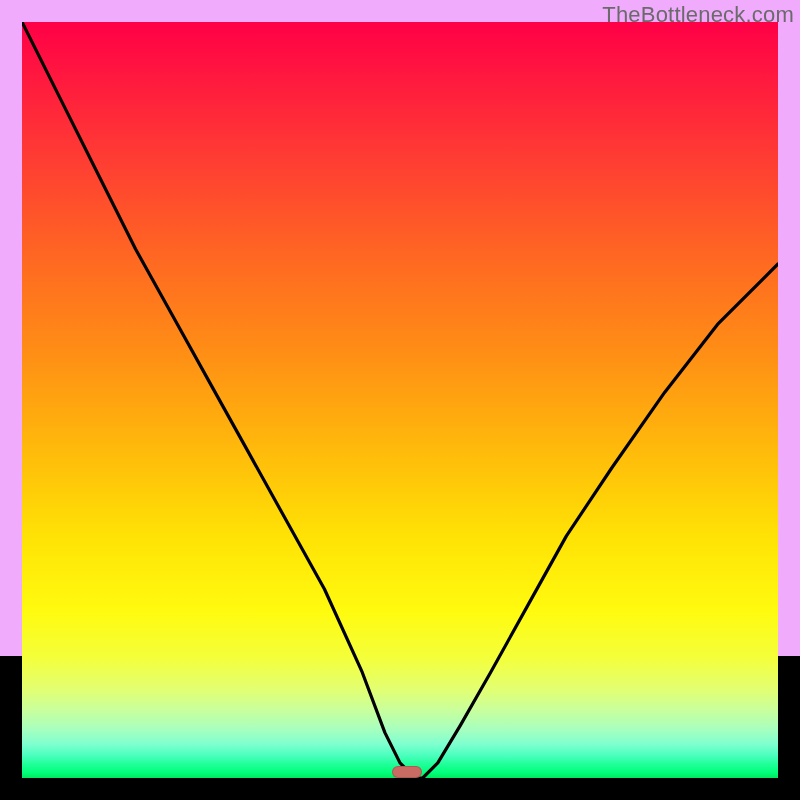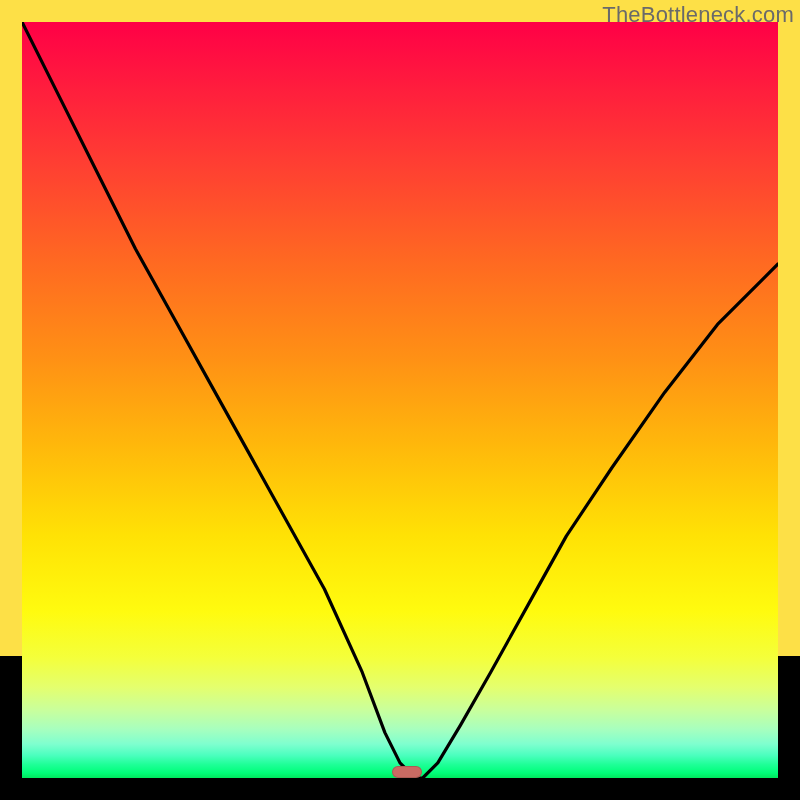--- a/index.html
+++ b/index.html
@@ -8,21 +8,21 @@
     width: 800px;
     height: 800px;
     overflow: hidden;
     background: #000;
     font-family: Arial, Helvetica, sans-serif;
   }
   .wrap {
     position: relative;
     width: 800px;
     height: 656px;
-    background: #fde047;
+    background: #f0abfc;
   }
   .plot {
     position: absolute;
     left: 22px;
     top: 22px;
     width: 756px;
     height: 756px;
     overflow: hidden;
   }
   .grad {

